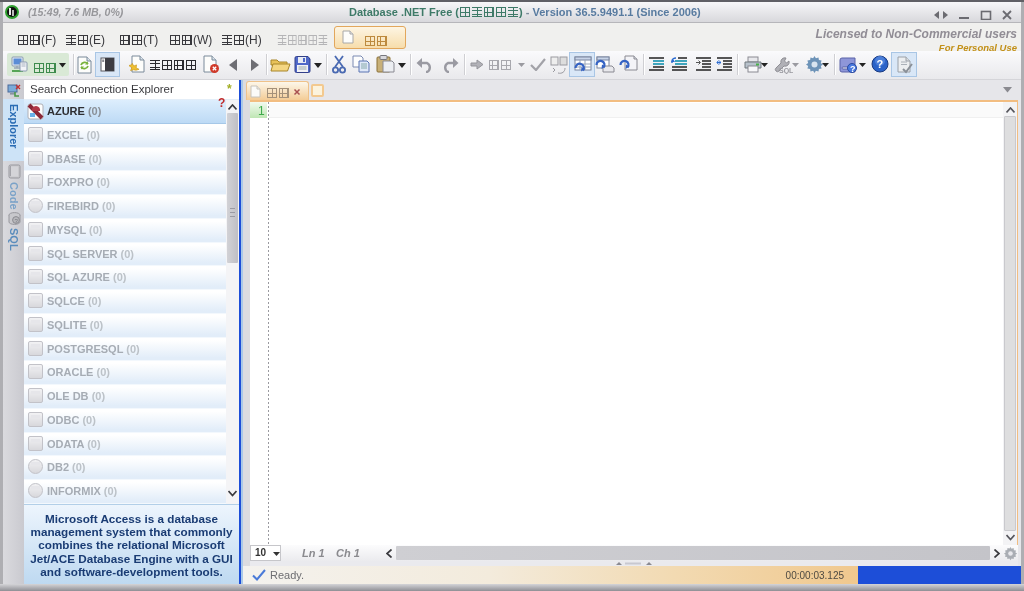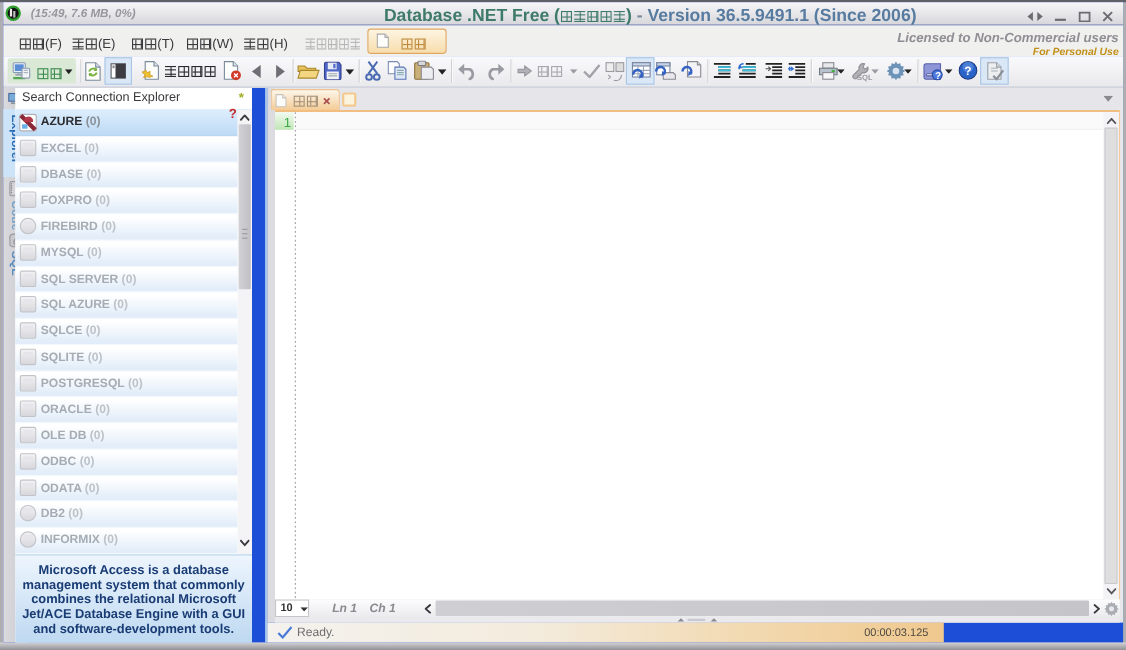--- a/index.html
+++ b/index.html
@@ -41,21 +41,21 @@
   <div class="abs" style="left:0;top:584px;width:1024px;height:7px;background:linear-gradient(#d4d4d7,#8f8f95);"></div>
 
   <div id="titlebar" class="abs" style="left:3px;top:2px;width:1018px;height:20px;
        background:linear-gradient(#f7f7f9,#d8d8dc);border-bottom:1px solid #b6b6ba;">
 
     <div class="abs" style="left:2px;top:3px;width:14px;height:14px;border-radius:50%;background:#111;
          border:2px solid #2e9e2e;box-sizing:border-box;"></div>
     <div class="abs" style="left:6px;top:6px;width:2px;height:7px;background:#eee;"></div>
     <div class="abs" style="left:9px;top:8px;width:2px;height:6px;background:#bbb;"></div>
     <span class="abs" style="left:25px;top:4px;font-size:10.6px;font-style:italic;font-weight:bold;color:#97979b;">(15:49, 7.6 MB, 0%)</span>
-    <div class="abs" style="left:346px;top:4px;font-size:16px;font-weight:bold;white-space:nowrap;">
+    <div class="abs" style="left:346px;top:4px;font-size:11px;font-weight:bold;white-space:nowrap;">
       <span style="color:#3e7a68;">Database .NET Free (<span style="letter-spacing:1px;"><span class="cjk"></span><span class="cjk w"></span><span class="cjk m"></span><span class="cjk"></span><span class="cjk w"></span></span>)</span>
       <span style="color:#7a8a9a;"> - </span>
       <span style="color:#587ba0;">Version 36.5.9491.1 (Since 2006)</span>
     </div>
 
     <svg class="abs" style="left:928px;top:8px;" width="90" height="10" viewBox="0 0 90 10">
       <path d="M3 5 L8 1 L8 9 Z M12 1 L17 5 L12 9 Z" fill="#6b6b71"></path>
       <rect x="28" y="7" width="10" height="2" fill="#6b6b71"></rect>
       <rect x="50.5" y="1.5" width="9" height="8" fill="none" stroke="#6b6b71" stroke-width="1.6"></rect>
       <path d="M72 1 L80 9 M80 1 L72 9" stroke="#6b6b71" stroke-width="1.8"></path>
@@ -321,21 +321,21 @@
     <div class="abs" style="left:5px;top:102px;writing-mode:vertical-rl;font-size:11px;font-weight:bold;color:#7aa2c8;">Code</div>
     <svg class="abs" style="left:4px;top:131px;" width="15" height="15" viewBox="0 0 15 15">
       <ellipse cx="7.5" cy="4" rx="5.5" ry="2.4" fill="#c8c8cc" stroke="#98989e"></ellipse>
       <path d="M2 4 v7 a5.5 2.4 0 0 0 11 0 v-7" fill="#c8c8cc" stroke="#98989e"></path>
       <circle cx="9" cy="9" r="3.4" fill="#b8b8bc" stroke="#8a8a90"></circle>
       <text x="7.5" y="11.5" font-size="6" fill="#77777d" font-family="Liberation Sans">?</text>
     </svg>
     <div class="abs" style="left:5px;top:148px;writing-mode:vertical-rl;font-size:11px;font-weight:bold;color:#5a8cbc;">SQL</div>
   </div>
 
-  <div id="panel" class="abs" style="left:14px;top:80px;width:215px;height:504px;background:#fff;">
+  <div id="panel" class="abs" style="left:24px;top:80px;width:215px;height:504px;background:#fff;">
 
     <div class="abs" style="left:0;top:0;width:215px;height:19px;background:#fff;border-bottom:1px solid #e4eef8;">
       <span class="abs" style="left:6px;top:3px;font-size:11.5px;color:#3a3a3e;">Search Connection Explorer</span>
       <span class="abs" style="left:203px;top:2px;font-size:12px;font-weight:bold;color:#a2ae24;">*</span>
     </div>
 
     <div id="list" class="abs" style="left:0;top:20px;width:215px;height:404px;">
       <div class="row sel">
         <svg class="abs" style="left:3px;top:3px;" width="17" height="17" viewBox="0 0 17 17">
           <rect x="1" y="1" width="15" height="15" rx="2" fill="#fdfdfd" stroke="#b0b0b6"></rect>

